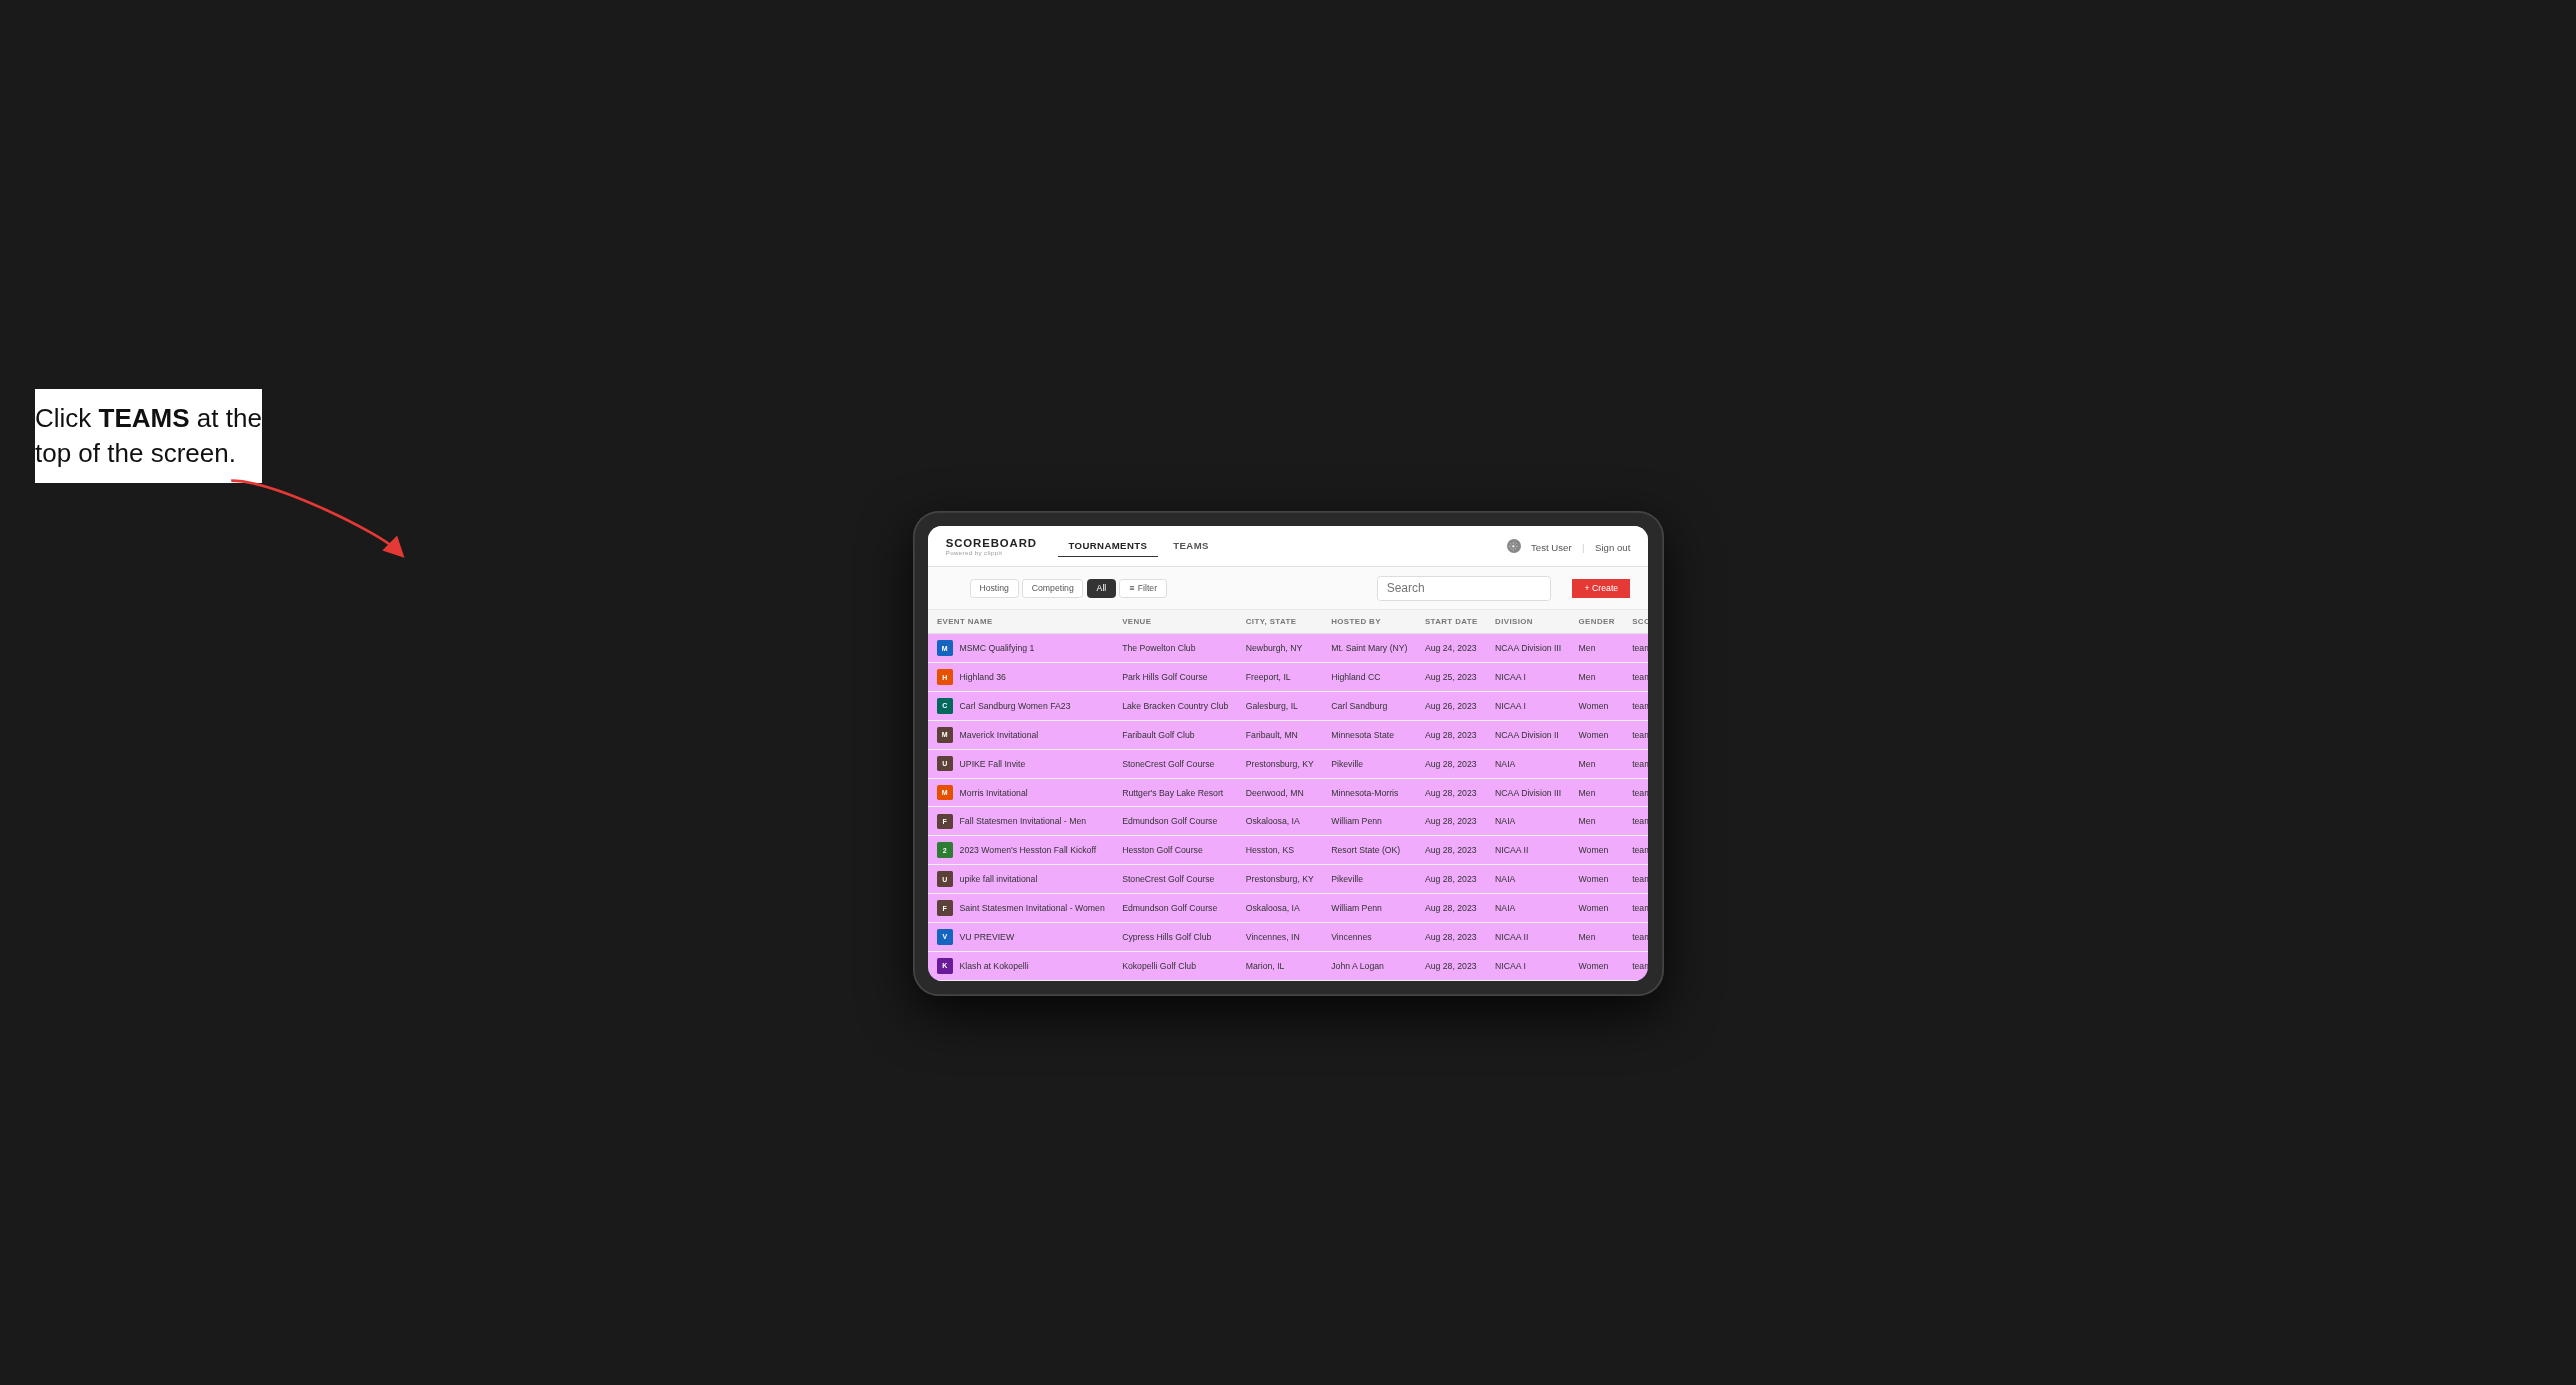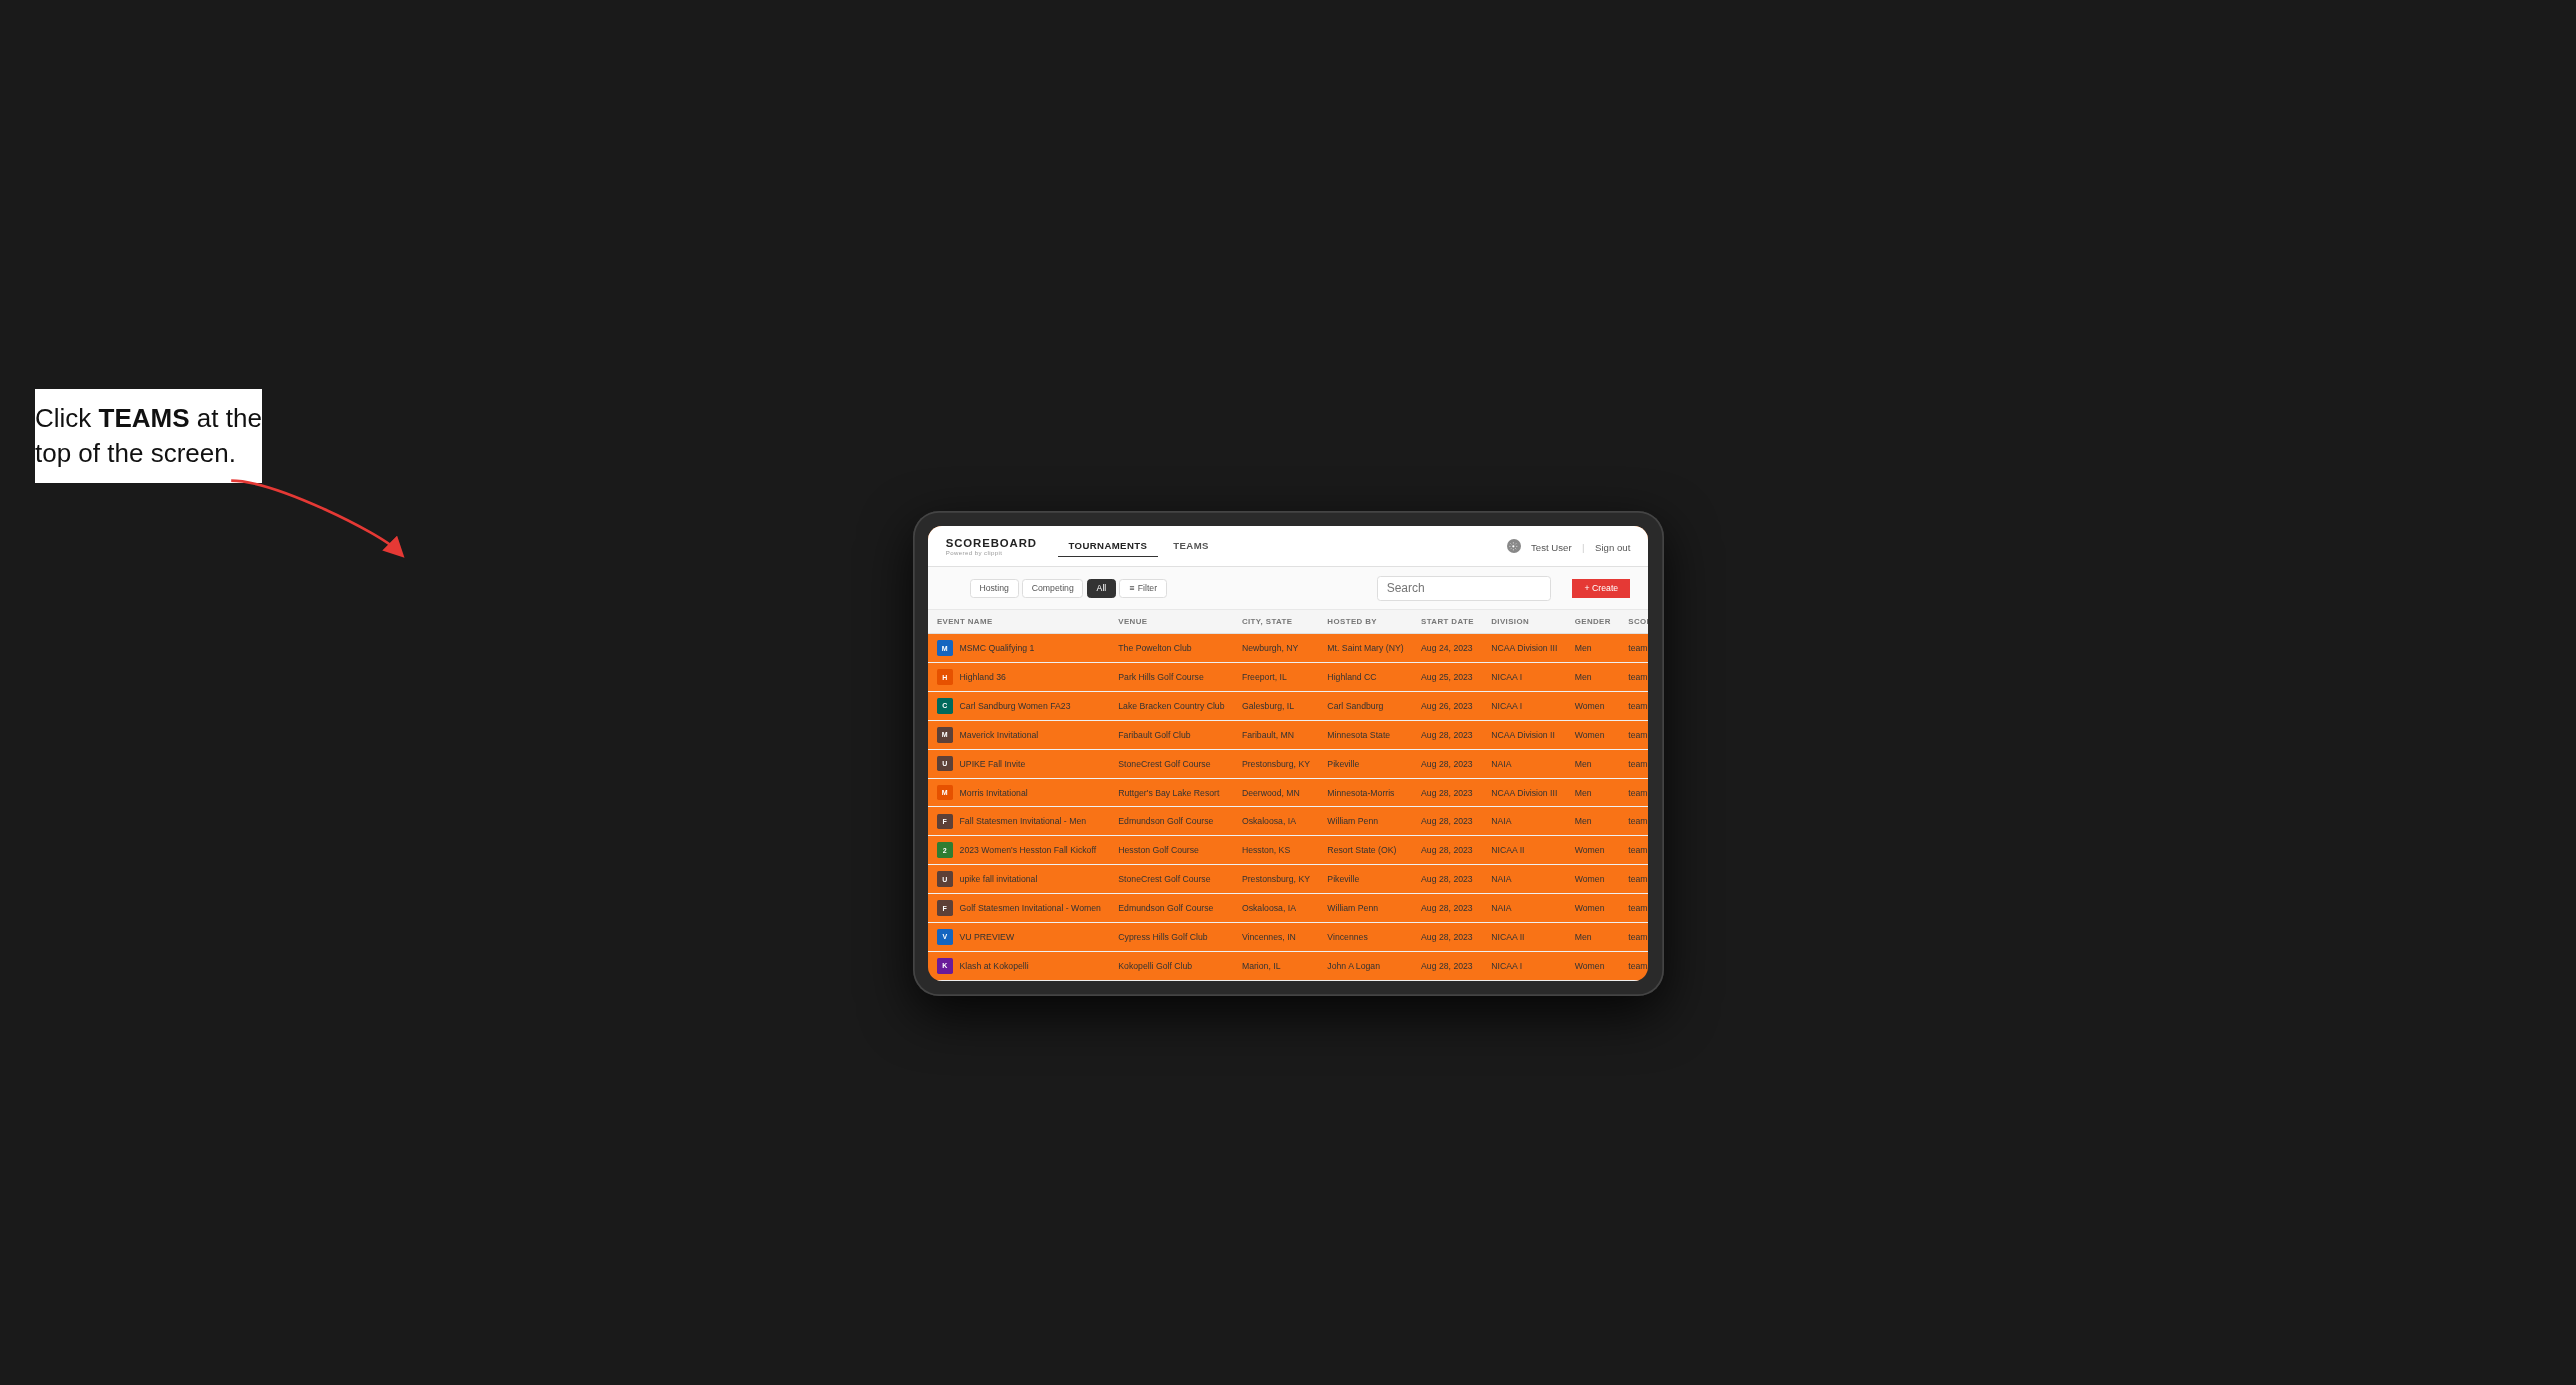--- a/index.html
+++ b/index.html
@@ -16,21 +16,21 @@
     .tablet-frame {
       background: #2a2a2a;
       border-radius: 26px;
       padding: 15.7px;
       box-shadow: 0 17.5px 52px rgba(0,0,0,0.8), inset 0 0 0 1.7px #444;
       width: 751px;
       position: relative;
     }
 
     .tablet-screen {
-      background: #f97316;
+      background: #f0abfc;
       border-radius: 14px;
       overflow: hidden;
       width: 100%;
     }
 
     .nav-bar {
       display: flex;
       align-items: center;
       justify-content: space-between;
       padding: 8.7px 17.5px;
@@ -491,21 +491,21 @@
     <td>Aug 28, 2023</td>
     <td>NAIA</td>
     <td>Women</td>
     <td>team, Stroke Play</td>
 
   </tr>
               <tr>
     <td>
       <div class="event-name-cell">
         <div class="team-icon" style="background:#5d4037; color:white; font-size:7px; font-weight:bold;">F</div>
-        <span>Golf Statesmen Invitational - Women</span>
+        <span>Saint Statesmen Invitational - Women</span>
       </div>
     </td>
     <td>Edmundson Golf Course</td>
     <td>Oskaloosa, IA</td>
     <td>William Penn</td>
     <td>Aug 28, 2023</td>
     <td>NAIA</td>
     <td>Women</td>
     <td>team, Stroke Play</td>
 

